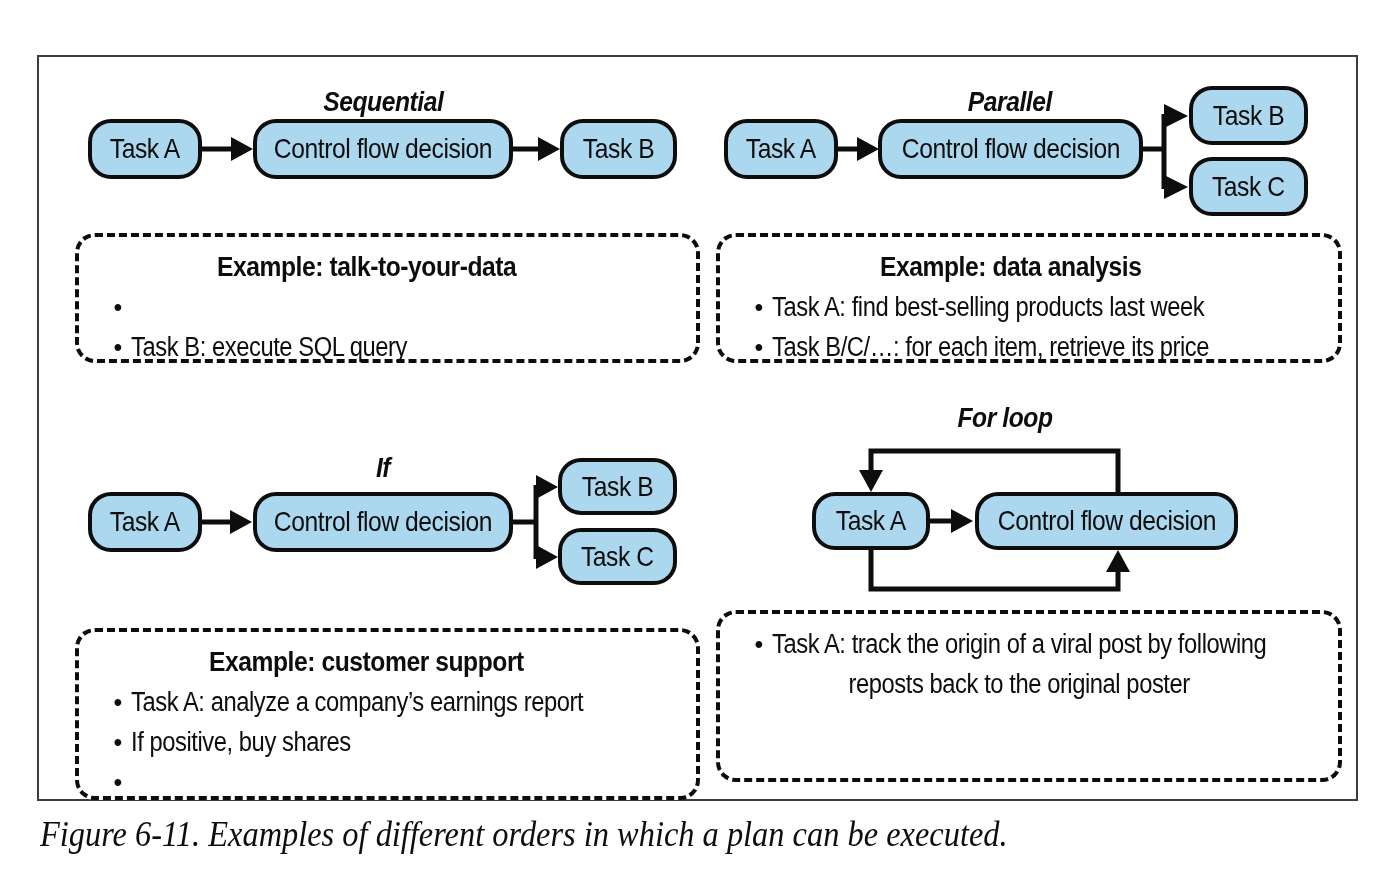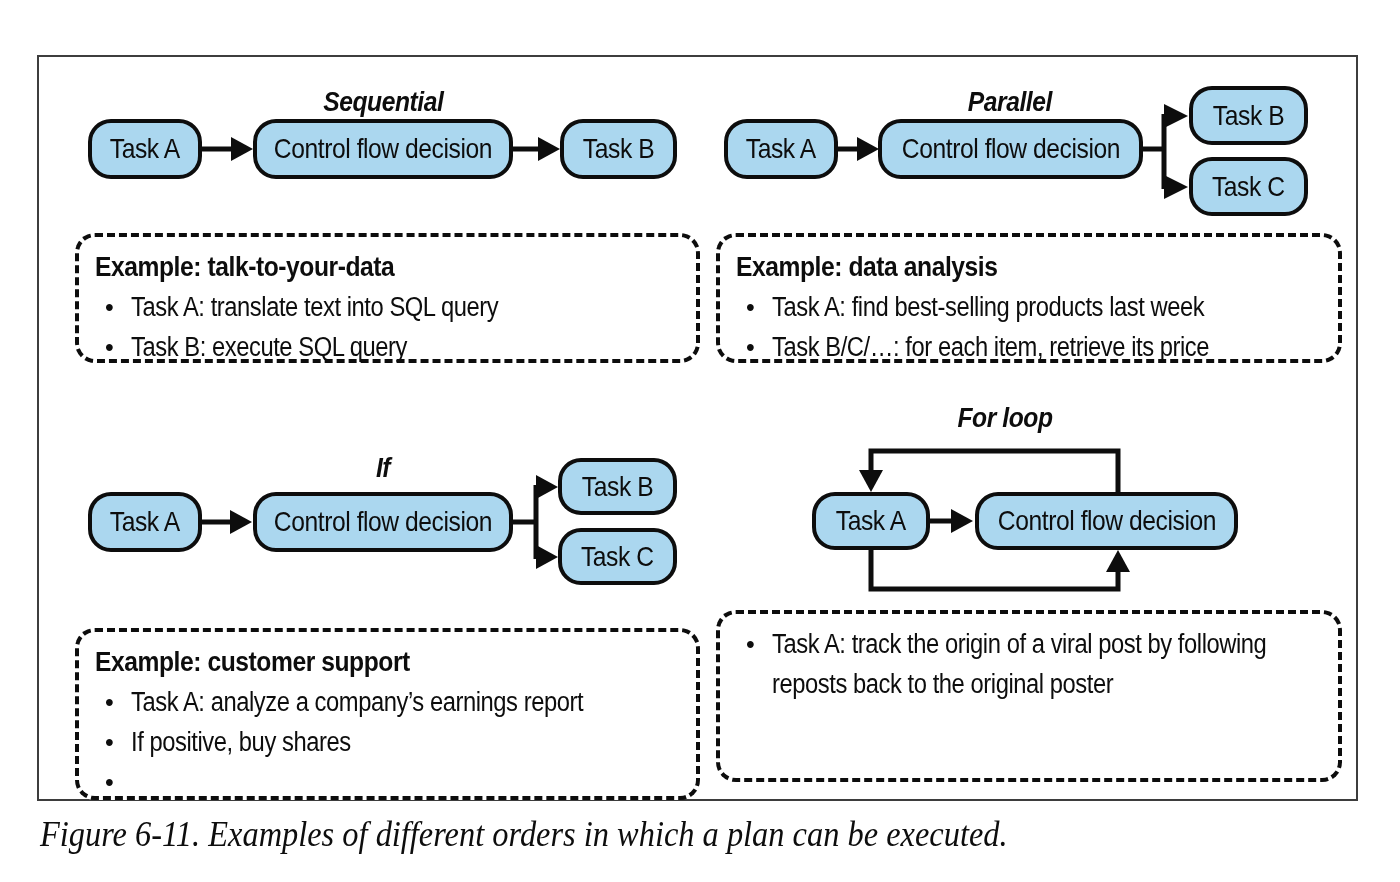--- a/index.html
+++ b/index.html
@@ -61,20 +61,21 @@
     line-height: 40px;
     font-style: italic;
   }
   .ex-box {
     position: absolute;
     border: 4px dashed var(--ink);
     border-radius: 20px;
     box-sizing: border-box;
     padding: 10px 16px 0 16px;
     background: #fff;
+    text-align: center;
   }
   .ex-title {
     font-weight: bold;
     font-size: 28px;
     line-height: 40px;
     letter-spacing: -0.5px;
   }
   .cx {
     display: inline-block;
     transform: scaleX(0.88);
@@ -172,21 +173,20 @@
   <div class="node" style="left:560px;top:119px;width:117px;height:60px">
     <span class="label">Task B</span>
   </div>
 
   <div class="ex-box" style="left:75px;top:233px;width:625px;height:130px">
     <div class="ex-title">
       <span class="cx">Example: talk-to-your-data</span>
     </div>
     <div class="bullet-row">
       <span class="bullet-mark">•</span>
-      <span class="bullet-text"><span class="cx">Task A: translate text into SQL query</span></span>
     </div>
     <div class="bullet-row">
       <span class="bullet-mark">•</span>
       <span class="bullet-text"><span class="cx">Task B: execute SQL query</span></span>
     </div>
   </div>
 
   <div class="sec-title" style="left:860px;top:80px;width:300px">
     <span class="label">Parallel</span>
   </div>

